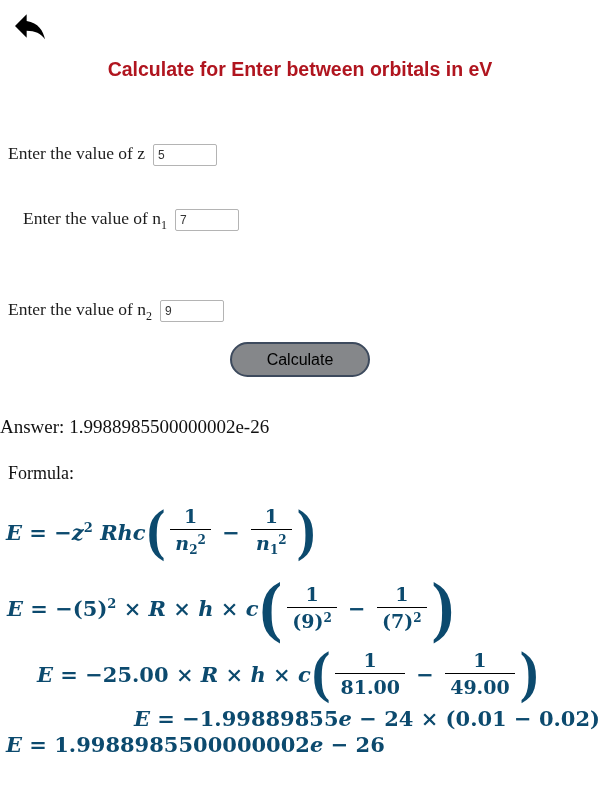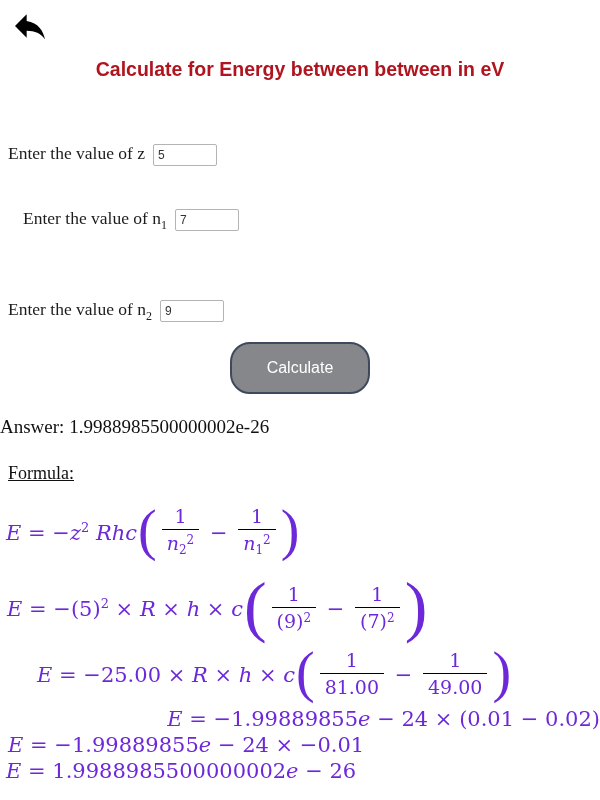--- a/index.html
+++ b/index.html
@@ -64,25 +64,25 @@
     color: #333;
     padding: 1px 4px;
   }
 
   
   .calc {
     position: absolute;
     top: 342px;
     left: 50%;
     transform: translateX(-50%);
-    width: 140px; height: 52px;
+    width: 140px; height: 35px;
     border-radius: 20px;
     background: #85878a;
     border: 2px solid #3d4a5d;
-    color: #ffffff;
+    color: #000000;
     font-family: "Liberation Sans", sans-serif;
     font-size: 16px;
     cursor: pointer;
   }
 
   
   .answer {
     position: absolute;
     top: 416px; left: 0; right: 0;
     text-align: left;
@@ -91,33 +91,33 @@
     color: #111;
   }
 
   
   .formula-heading {
     position: absolute;
     top: 463px; left: 8px;
     font-family: "Liberation Serif", serif;
     font-size: 18px;
     color: #111;
-    text-decoration: underline;
   }
 
   
   .math {
     position: absolute;
     top: 492px; left: 0; right: 0;
   }
   .mline {
     font-family: "DejaVu Serif", "Liberation Serif", serif;
     font-size: 21px;
-    color: #6d28d9;
+    color: #0c4a6e;
     white-space: nowrap;
+    font-weight: bold;
   }
   .m1 { height: 72px; line-height: 72px; margin-left: 6px; }
   .m2 { height: 80px; line-height: 80px; margin-left: 7px; }
   .m3 { height: 62px; line-height: 62px; margin-left: 37px; }
   .m46 { height: 26px; line-height: 26px; }
   .l4 { margin-left: 14px; text-align: right; }
   .l5 { margin-left: 8px; }
   .l6 { margin-left: 6px; }
 
   .mv { font-style: italic; }
@@ -153,21 +153,21 @@
 <body>
 
 <div class="page">
 
   <button class="back" aria-label="back">
     <svg width="44" height="40" viewBox="0 0 24 24">
       <path fill="#000000" d="M10,9V5L3,12L10,19V14.9C15,14.9 18.5,16.5 21,20C20,15 17,10 10,9Z"></path>
     </svg>
   </button>
 
-  <h1 class="title">Calculate for Energy between between in eV</h1>
+  <h1 class="title">Calculate for Enter between orbitals in eV</h1>
 
   <div class="row row1">
     <label><span>Enter the value of z</span><sub></sub></label>
     <input class="num-input" type="text" value="5" style="">
   </div>
 
   <div class="row row2">
     <label><span>Enter the value of n</span><sub>1</sub></label>
     <input class="num-input" type="text" value="7" style="">
   </div>
@@ -184,17 +184,16 @@
     <span>1.9988985500000002e-26</span>
   </div>
 
   <div class="formula-heading">Formula:</div>
 
   <div class="math">
     <div class="mline m1"><span class="mv">E</span><span class="mt"> = −</span><span class="mv">z</span><span class="msup">2</span><span class="mt"> </span><span class="mv">Rhc</span><span class="mparen">(</span><span class="mfrac"><span class="mnum"><span class="mt">1</span></span><span class="mden"><span class="mv">n</span><span class="msub">2</span><span class="msup">2</span></span></span><span class="mt"> − </span><span class="mfrac"><span class="mnum"><span class="mt">1</span></span><span class="mden"><span class="mv">n</span><span class="msub">1</span><span class="msup">2</span></span></span><span class="mparen">)</span></div>
     <div class="mline m2"><span class="mv">E</span><span class="mt"> = −(5)</span><span class="msup">2</span><span class="mt"> × </span><span class="mv">R</span><span class="mt"> × </span><span class="mv">h</span><span class="mt"> × </span><span class="mv">c</span><span class="mparen">(</span><span class="mfrac"><span class="mnum"><span class="mt">1</span></span><span class="mden"><span class="mt">(9)</span><span class="msup">2</span></span></span><span class="mt"> − </span><span class="mfrac"><span class="mnum"><span class="mt">1</span></span><span class="mden"><span class="mt">(7)</span><span class="msup">2</span></span></span><span class="mparen">)</span></div>
     <div class="mline m3"><span class="mv">E</span><span class="mt"> = −25.00 × </span><span class="mv">R</span><span class="mt"> × </span><span class="mv">h</span><span class="mt"> × </span><span class="mv">c</span><span class="mparen">(</span><span class="mfrac"><span class="mnum"><span class="mt">1</span></span><span class="mden"><span class="mt">81.00</span></span></span><span class="mt"> − </span><span class="mfrac"><span class="mnum"><span class="mt">1</span></span><span class="mden"><span class="mt">49.00</span></span></span><span class="mparen">)</span></div>
     <div class="mline m46 l4"><span class="mv">E</span><span class="mt"> = −1.99889855</span><span class="mv">e</span><span class="mt"> − 24 × (0.01 − 0.02)</span></div>
-    <div class="mline m46 l5"><span class="mv">E</span><span class="mt"> = −1.99889855</span><span class="mv">e</span><span class="mt"> − 24 × −0.01</span></div>
     <div class="mline m46 l6"><span class="mv">E</span><span class="mt"> = 1.9988985500000002</span><span class="mv">e</span><span class="mt"> − 26</span></div>
   </div>
 
 </div>
 
 </body></html>

